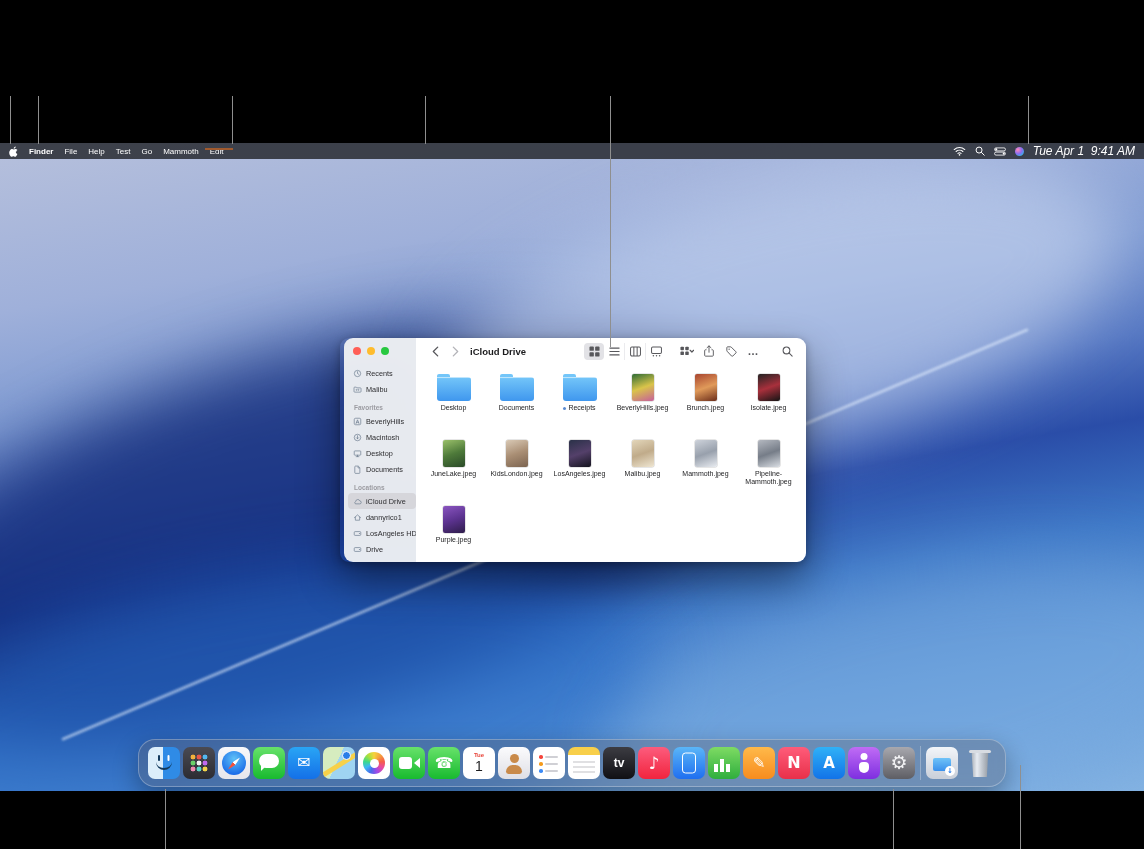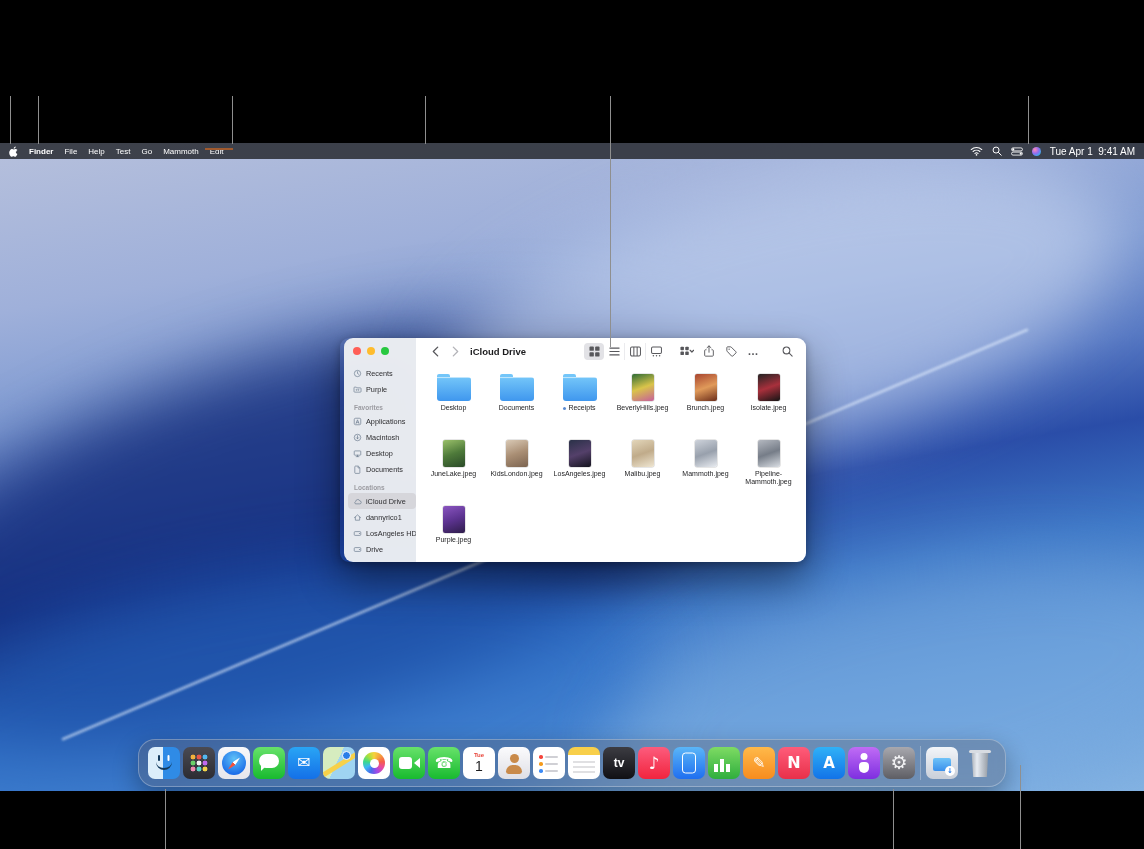--- a/index.html
+++ b/index.html
@@ -22,21 +22,21 @@
     color:#fff;font-size:8px;}
   .mb-left{display:flex;align-items:center;gap:11px;padding-left:9px;}
   .mb-menus{display:flex;align-items:center;gap:11px;}
   .mb-item{cursor:default;}
   .mb-app{font-weight:bold;}
   .apple{display:flex;align-items:center;}
   .mb-right{display:flex;align-items:center;gap:9px;padding-right:9px;}
   .mb-right svg{display:block;}
   .siri{width:9px;height:9px;border-radius:50%;
     background:radial-gradient(circle at 32% 30%,#ff8ab8,#8e6cf0 45%,#3fa8e8 75%,#38d2c4);}
-  .mb-clock{font-size:10px;white-space:pre;}
+  .mb-clock{font-size:12px;white-space:pre;font-style:italic;}
 
   
   .callout{position:absolute;width:1px;background:#8f8f8f;z-index:60;}
   .c1{left:10px;top:96px;height:48px;}
   .c2{left:38px;top:96px;height:48px;}
   .c3{left:232px;top:96px;height:48px;}
   .c4{left:425px;top:96px;height:48px;}
   .c5{left:610px;top:96px;height:251px;}
   .c6{left:1028px;top:96px;height:48px;}
   .c7{left:165px;top:789px;height:60px;}
@@ -303,30 +303,30 @@
               </svg>
             </span>
             <span class="side-label">Recents</span>
           </div>
           <div class="side-item">
             <span class="side-icon">
               <svg viewBox="0 0 16 16">
                 <use href="#i-shared"></use>
               </svg>
             </span>
-            <span class="side-label">Purple</span>
+            <span class="side-label">Malibu</span>
           </div>
           <div class="side-header">Favorites</div>
           <div class="side-item">
             <span class="side-icon">
               <svg viewBox="0 0 16 16">
                 <use href="#i-applications"></use>
               </svg>
             </span>
-            <span class="side-label">Applications</span>
+            <span class="side-label">BeverlyHills</span>
           </div>
           <div class="side-item">
             <span class="side-icon">
               <svg viewBox="0 0 16 16">
                 <use href="#i-download"></use>
               </svg>
             </span>
             <span class="side-label">Macintosh</span>
           </div>
           <div class="side-item">

